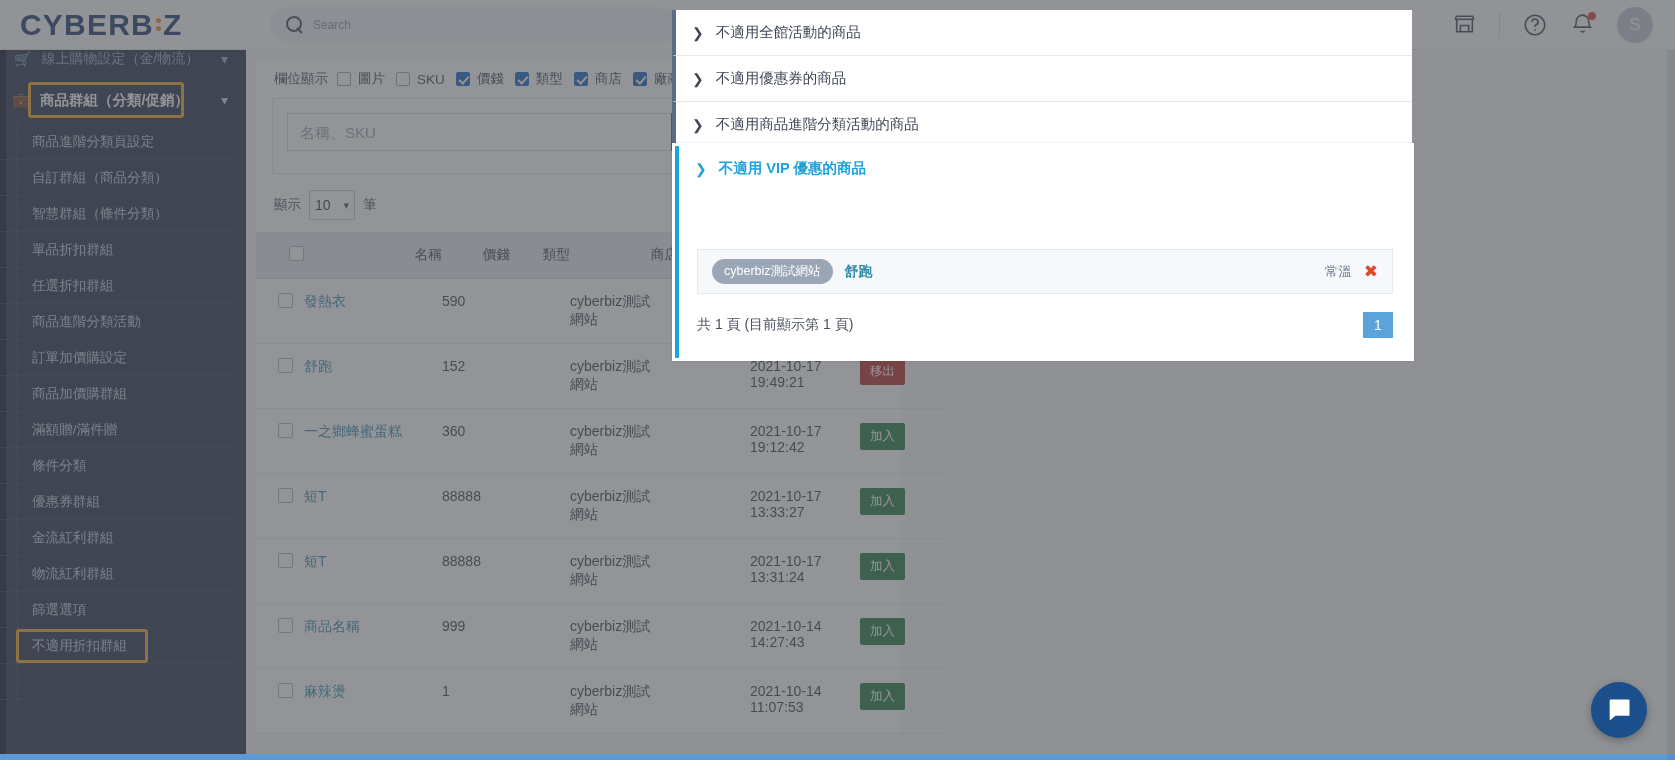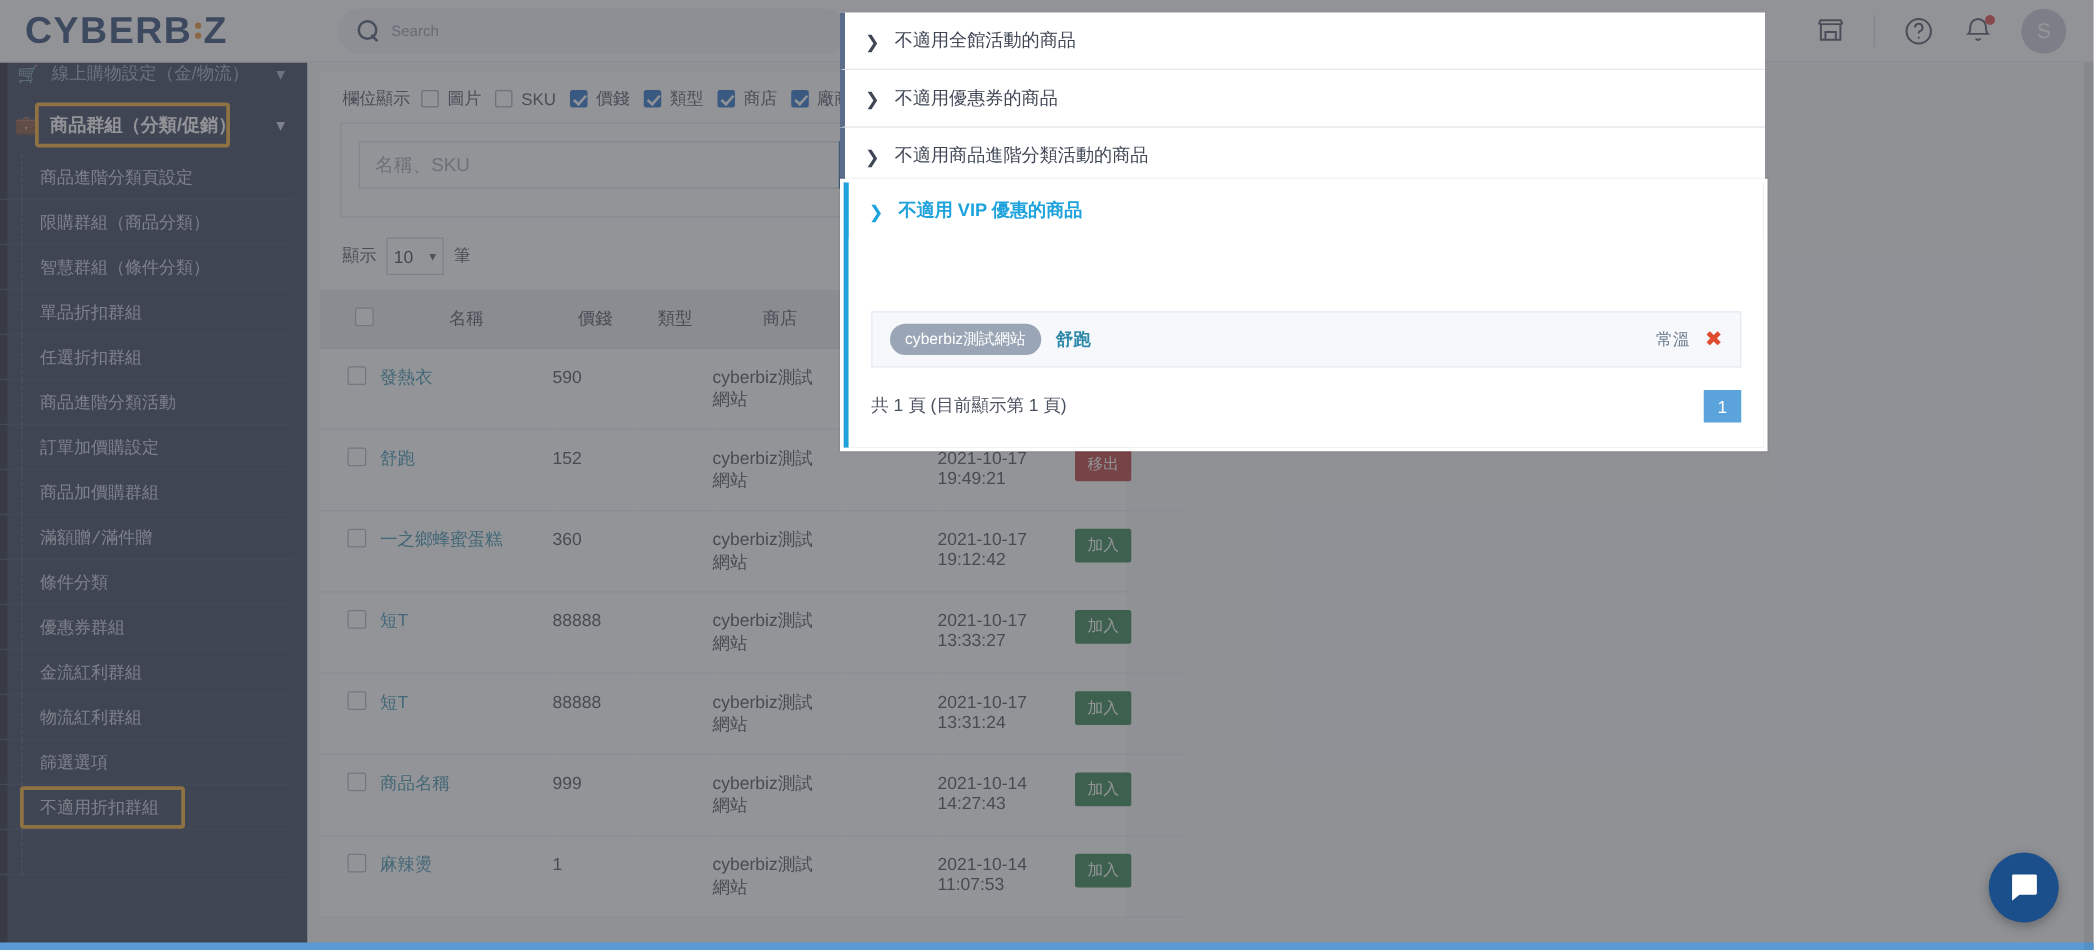--- a/index.html
+++ b/index.html
@@ -75,21 +75,21 @@
   .side-group {
     position: absolute; left: 0; top: 78px; width: 246px; height: 44px;
     display: flex; align-items: center; gap: 10px; padding-left: 12px;
     color: #ffffff; font-size: 14.5px; font-weight: bold;
   }
   .side-group .hl {
     position: absolute; left: 28px; top: 4px; width: 156px; height: 36px;
     border: 3px solid #f5a623; border-radius: 3px; pointer-events: none;
   }
   .side-group .chev { margin-left: auto; margin-right: 18px; color: #c9d2e2; font-size: 14px; font-weight: normal; }
-  .subnav { position: absolute; left: 0; top: 124px; width: 235px; font-family: Liberation Mono, monospace; }
+  .subnav { position: absolute; left: 0; top: 124px; width: 235px; }
   .subitem {
     height: 36px; display: flex; align-items: center;
     padding-left: 32px; color: #c5cede; font-size: 13.6px;
     border-bottom: 1px solid #2e3a56; position: relative; cursor: pointer;
   }
   .subitem::before {
     content:""; position:absolute; left:17px; top:0; width:1px; height:36px;
     border-left: 1px dashed #46526e;
   }
   .subitem.marked { }
@@ -156,21 +156,21 @@
   .selbox {
     width: 46px; height: 30px; border: 1px solid #c8ced6; background:#fff;
     display:flex; align-items:center; justify-content:space-between;
     padding: 12px 5px; font-size: 14px; color:#2f3540; cursor:pointer;
   }
   .selbox .cv { font-size: 11px; color:#555; }
 
   table.plist { width: 645px; border-collapse: collapse; table-layout: fixed; }
   table.plist thead th {
     background: #e7eaee; color: #3d434d; font-size: 13.8px; font-weight: normal;
-    text-align: center; padding: 14px 0; border-bottom: 1px solid #d8dde3;
+    text-align: right; padding: 14px 0; border-bottom: 1px solid #d8dde3;
   }
   table.plist tbody td {
     font-size: 14px; color: #3b4049; padding: 14px 0;
     border-bottom: 1px solid #e8ebee; vertical-align: top;
   }
   .c-chk { width: 48px; padding-left: 22px !important; }
   .c-name { width: 138px; }
   .c-price { width: 68px; }
   .c-type { width: 60px; }
   .c-store { width: 108px; }
@@ -277,21 +277,21 @@
       <span>商品群組（分類/促銷）</span>
       <span class="chev">▾</span>
       <span class="hl"></span>
     </div>
 
     <div class="subnav">
       <div class="subitem">
           <span>商品進階分類頁設定</span>
         </div>
       <div class="subitem">
-          <span>限購群組（商品分類）</span>
+          <span>自訂群組（商品分類）</span>
         </div>
       <div class="subitem">
           <span>智慧群組（條件分類）</span>
         </div>
       <div class="subitem">
           <span>單品折扣群組</span>
         </div>
       <div class="subitem">
           <span>任選折扣群組</span>
         </div>

